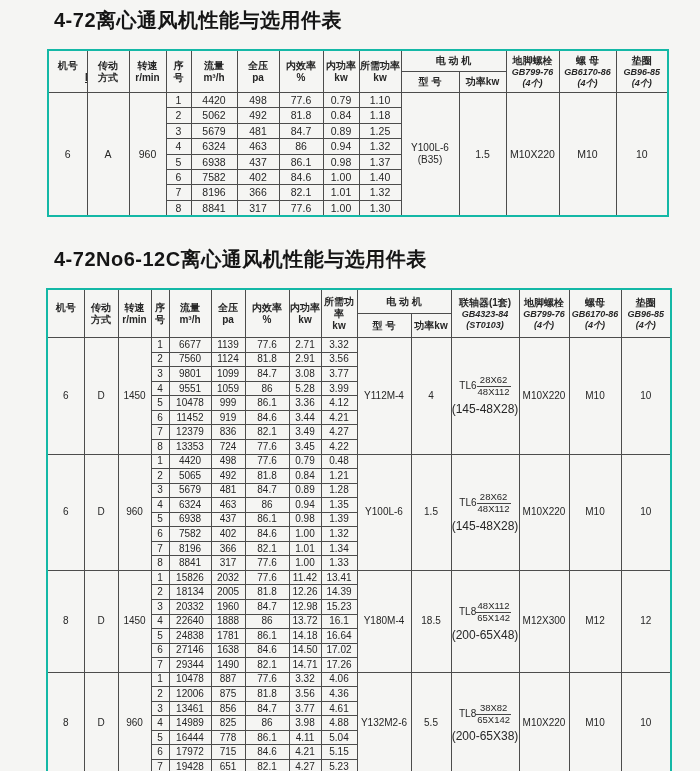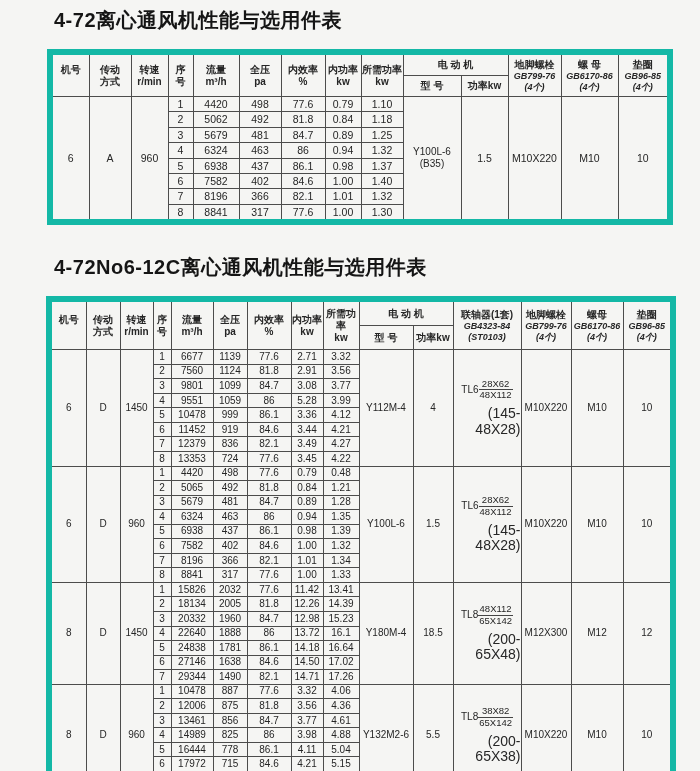--- a/index.html
+++ b/index.html
@@ -10,41 +10,41 @@
   }
   .page{padding-top:5px;}
   .tbl-title{
     font-size:20px;font-weight:bold;color:#151515;
     margin:0 0 0 54px;letter-spacing:.5px;white-space:nowrap;
   }
   #title1{margin-top:2px;margin-bottom:15px;}
   #title2{margin-top:29px;margin-bottom:15px;}
   table{
     border-collapse:collapse;table-layout:fixed;background:transparent;
-    border:6px solid #14b8a6;
+    border:2px solid #14b8a6;
   }
   .t1{width:620px;margin-left:47px;}
   .t2{width:624px;margin-left:46px;}
   th,td{
     border:1px solid #4c4c4c;text-align:center;vertical-align:middle;
     padding:0;overflow:hidden;
   }
   thead th{font-weight:bold;font-size:10px;line-height:1.2;}
   thead .sub{font-size:9px;font-weight:bold;font-style:italic;}
   .t1 thead tr th{height:20px;}
   .t2 thead tr th{height:23px;}
   .t1 tbody td{font-size:10.5px;height:14.4px;line-height:1;}
   .t2 tbody td{font-size:10px;height:13.55px;line-height:1;}
   .uline{text-decoration:underline;padding-left:36px;}
   .model-line{font-size:10px;line-height:1.2;}
   .coup-prefix{font-size:10px;vertical-align:middle;}
   .frac{display:inline-block;vertical-align:middle;font-size:9.5px;line-height:1.15;}
   .fr-top{display:block;border-bottom:1px solid #444;padding:0 1px;}
   .fr-bot{display:block;padding:0 1px;}
-  .coup-note{font-size:14px;line-height:1.1;margin-top:5px;text-align:right;}
+  .coup-note{font-size:12px;line-height:1.1;margin-top:5px;}
 </style>
 </head>
 <body>
 
 <div class="page">
 
   <h1 class="tbl-title" id="title1">4-72离心通风机性能与选用件表</h1>
 
   <table class="t1">
     <colgroup>

